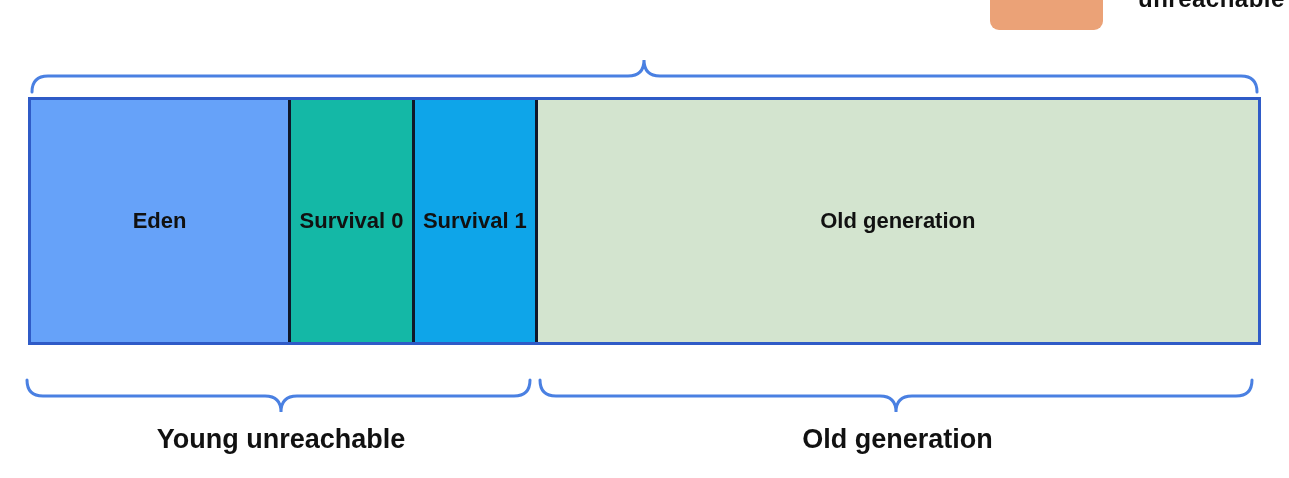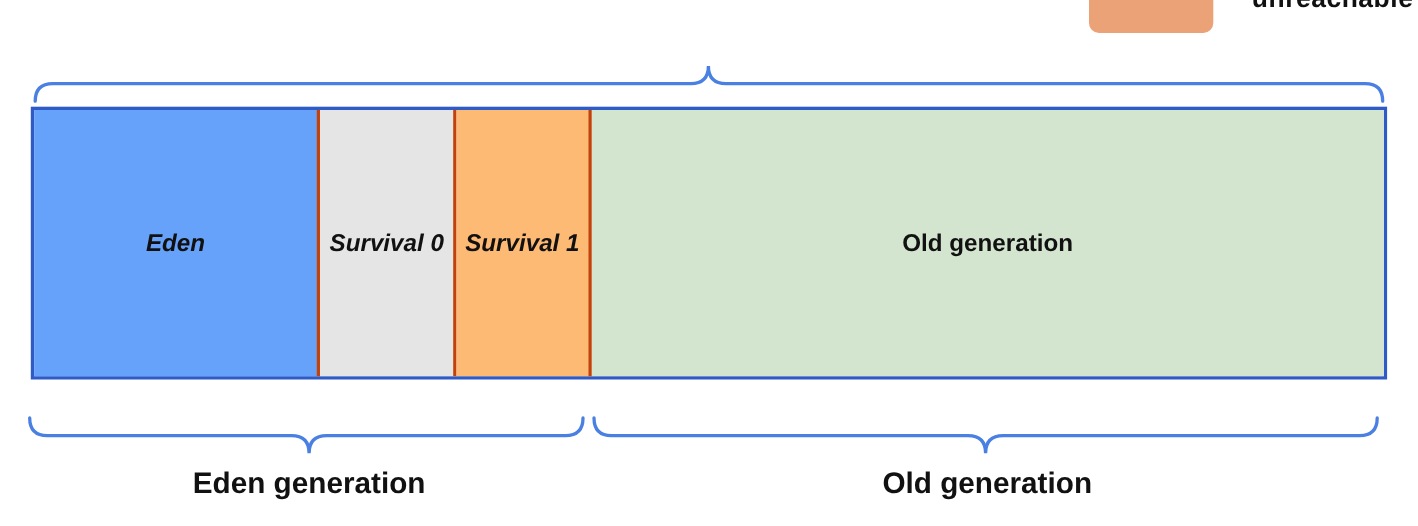--- a/index.html
+++ b/index.html
@@ -36,21 +36,21 @@
     display: flex;
     border: 3px solid #2f5bc7;
     box-sizing: border-box;
   }
   .heap-sec {
     display: flex; align-items: center; justify-content: center;
     font-weight: bold; font-size: 22px; color: #111;
     box-sizing: border-box;
     white-space: nowrap;
   }
-  .heap-sec:not(:last-child) { border-right: 3px solid #c2410c; font-style: italic; }
+  .heap-sec:not(:last-child) { border-right: 3px solid #0f172a; }
 
   .group-label {
     position: absolute; top: 424px;
     text-align: center;
     font-size: 27px; font-weight: bold; color: #111;
     white-space: nowrap;
   }
   .group-label.young { left: 25px; width: 512px; }
   .group-label.old   { left: 540px; width: 715px; }
 </style>
@@ -63,32 +63,32 @@
   <div class="legend-label">unreachable</div>
 
   <svg class="brace" style="left:28px; top:56px;" width="1233" height="40" viewBox="0 0 1233 40">
     <path d="M4 36 Q4 20 20 20 L600 20 Q616 20 616 4 Q616 20 632 20 L1213 20 Q1229 20 1229 36" fill="none" stroke="#4a80e2" stroke-width="3" stroke-linecap="round"></path>
   </svg>
 
   <div class="heap-box">
     <div class="heap-sec" style="width: 21.2%; background: rgb(102, 162, 249);">
       <span>Eden</span>
     </div>
-    <div class="heap-sec" style="width: 10.1%; background: #e5e5e5; text-align: right;">
+    <div class="heap-sec" style="width: 10.1%; background: #14b8a6; text-align: right;">
       <span>Survival 0</span>
     </div>
-    <div class="heap-sec" style="width: 10%; background: #fdba74; text-align: right;">
+    <div class="heap-sec" style="width: 10%; background: #0ea5e9; text-align: right;">
       <span>Survival 1</span>
     </div>
     <div class="heap-sec" style="width: 58.7%; background: rgb(211, 228, 207);">
       <span>Old generation</span>
     </div>
   </div>
 
   <svg class="brace" style="left:25px; top:372px;" width="1239" height="46" viewBox="0 0 1239 46">
     <path d="M2 8 Q2 24 18 24 L240 24 Q256 24 256 40 Q256 24 272 24 L489 24 Q505 24 505 8" fill="none" stroke="#4a80e2" stroke-width="3" stroke-linecap="round"></path>
     <path d="M515 8 Q515 24 531 24 L855 24 Q871 24 871 40 Q871 24 887 24 L1211 24 Q1227 24 1227 8" fill="none" stroke="#4a80e2" stroke-width="3" stroke-linecap="round"></path>
   </svg>
 
-  <div class="group-label young">Eden generation</div>
+  <div class="group-label young">Young unreachable</div>
   <div class="group-label old">Old generation</div>
 
 </div>
 
 </body></html>

